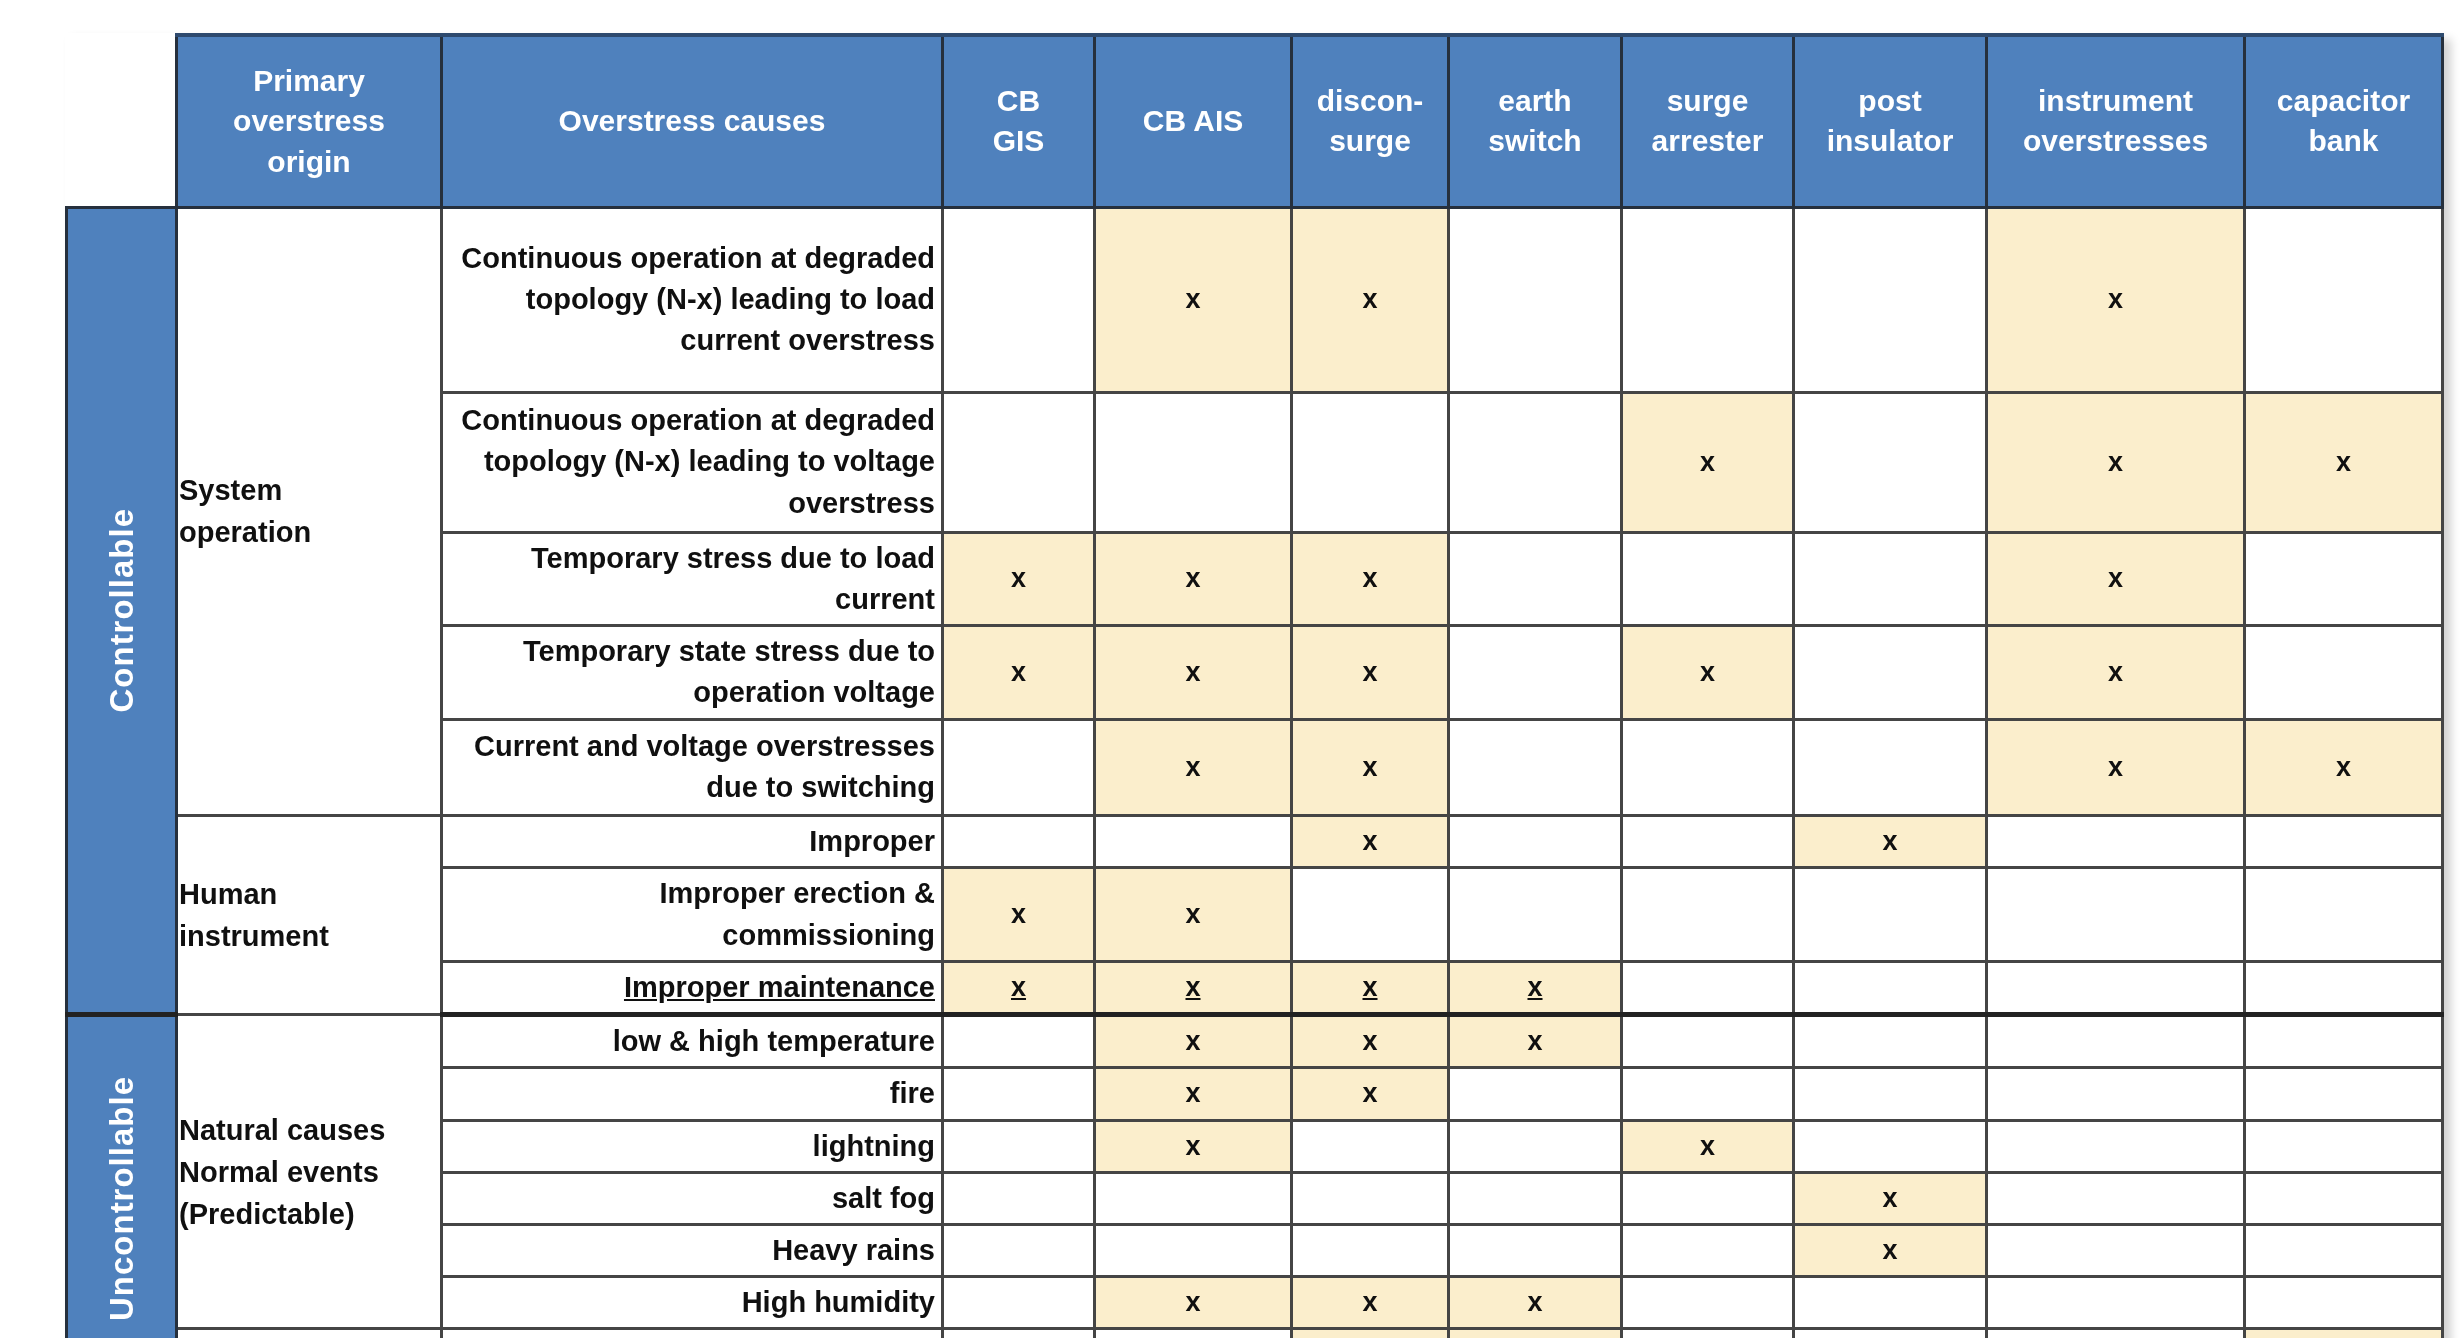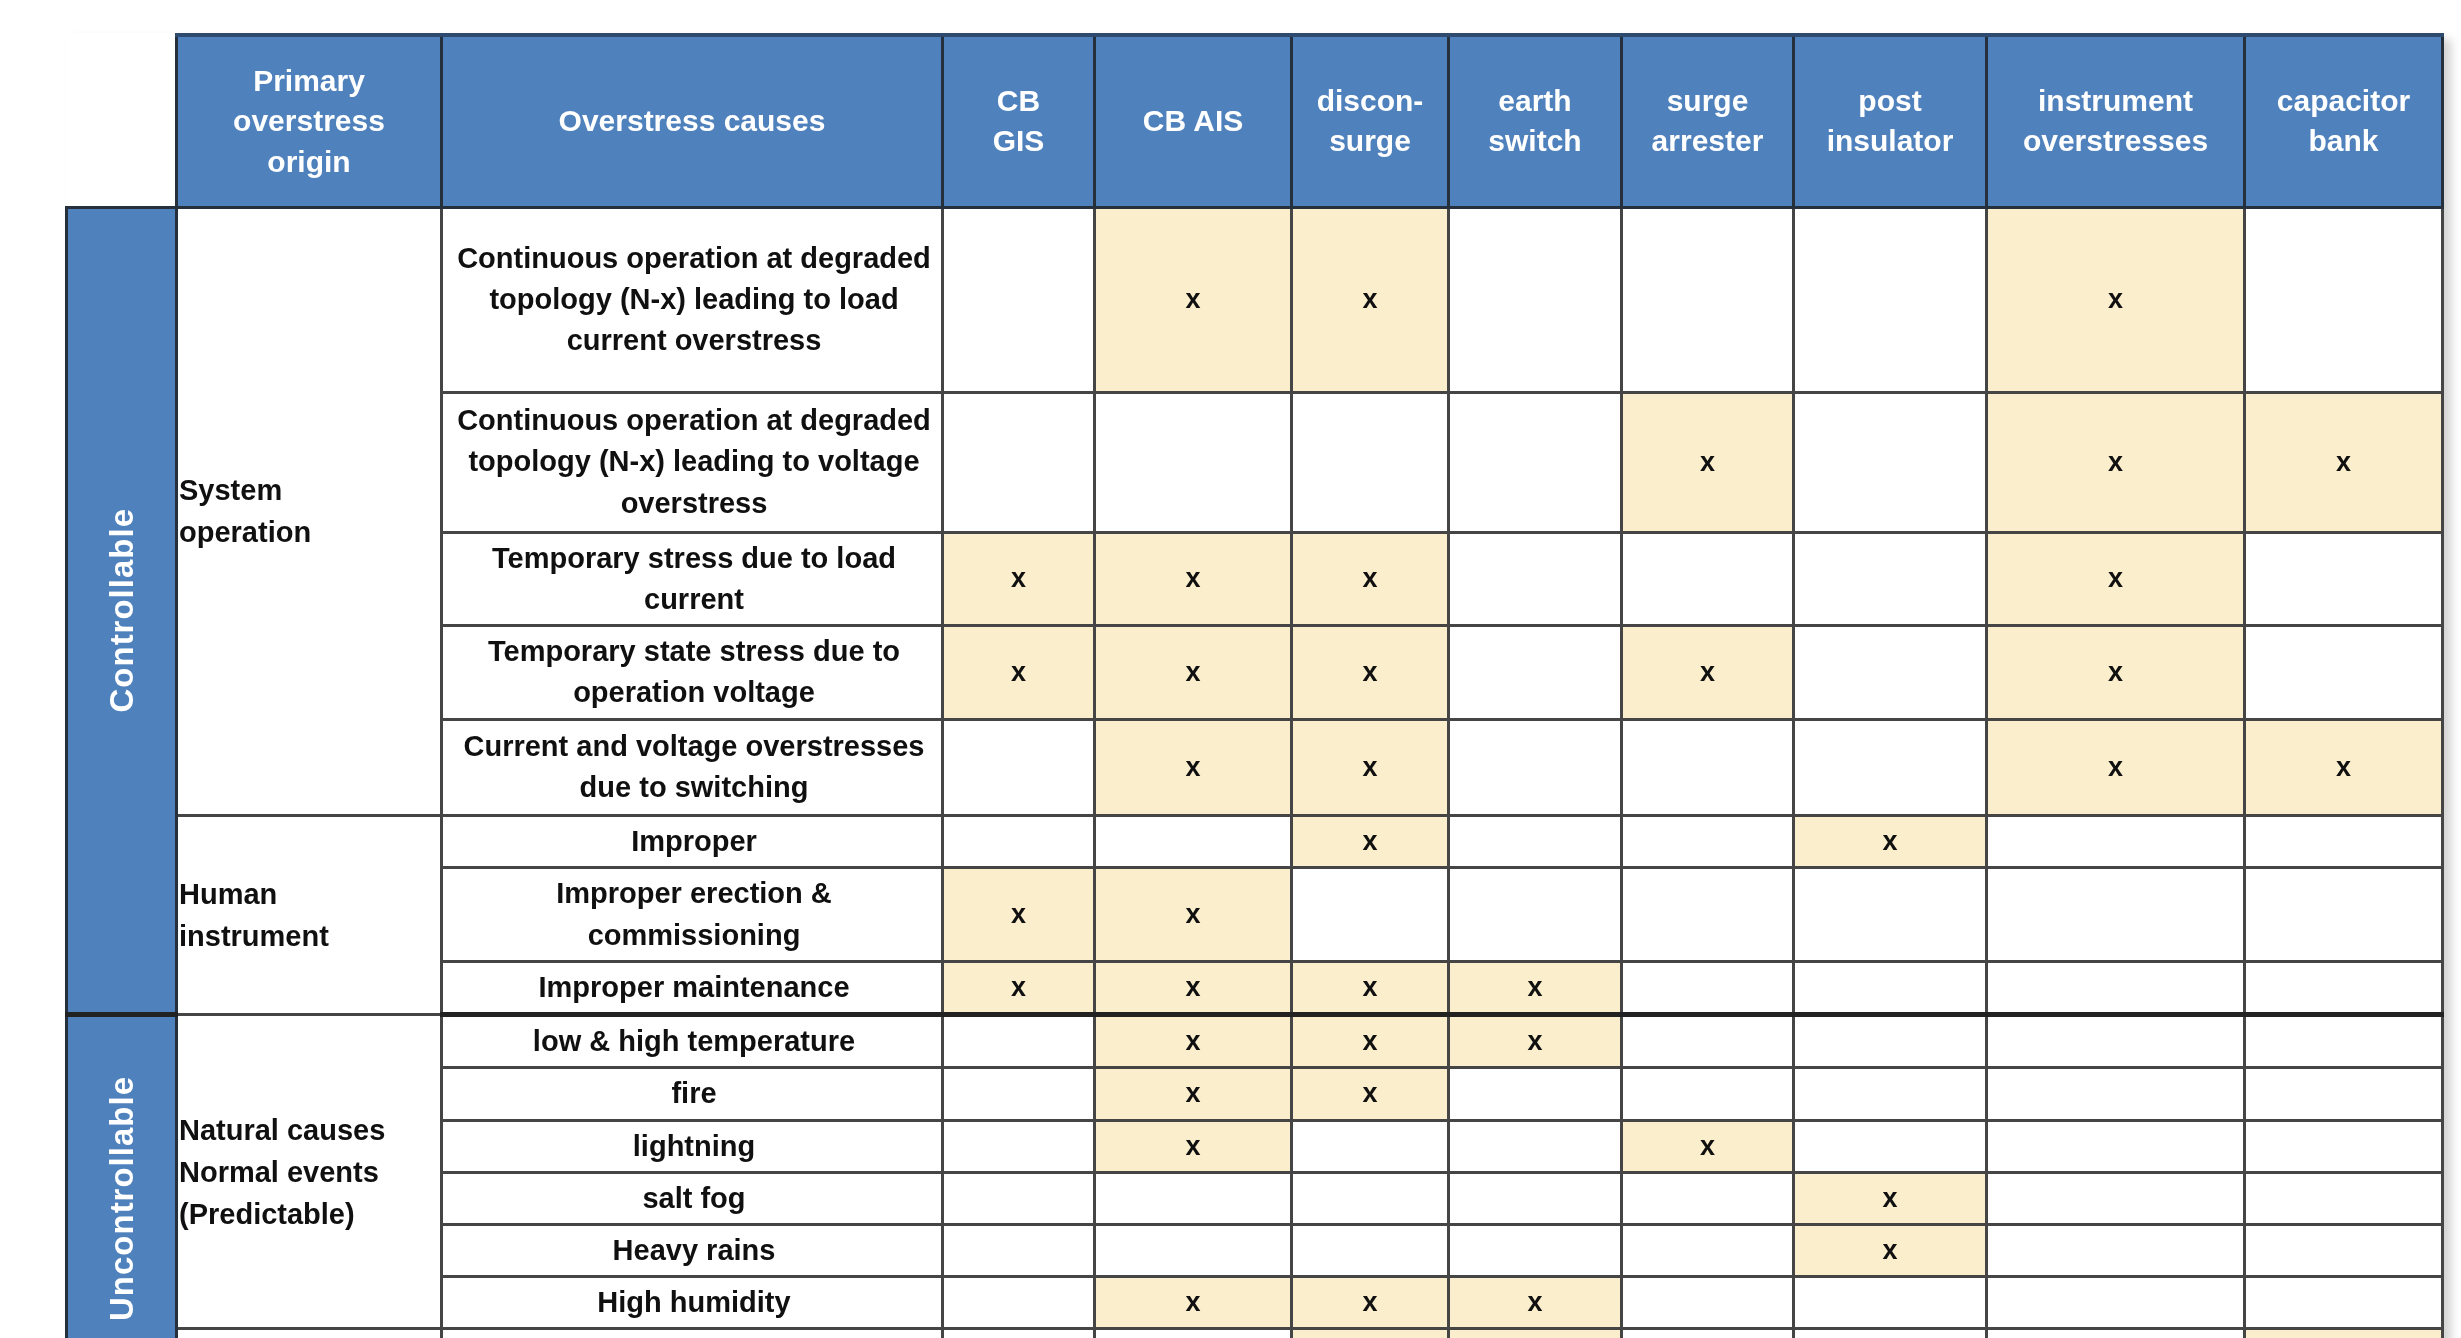--- a/index.html
+++ b/index.html
@@ -13,24 +13,24 @@
   th{background:#4F81BD;color:#ffffff;font-weight:bold;font-size:30px;line-height:1.35;
      white-space:pre-line;text-align:center;vertical-align:middle;border-color:#26303d;
      border-top:4px solid #2e4a6e;}
   th.corner{border:none;background:#ffffff;}
   td{background:#ffffff;color:#101010;font-weight:bold;vertical-align:middle;}
   td.band{background:#4F81BD;border-color:#26303d;border-bottom:5px solid #222;}
   td.band .vtext{display:flex;align-items:center;justify-content:center;height:100%;}
   td.band .vtext span{writing-mode:vertical-rl;transform:rotate(180deg);
      color:#fff;font-size:33px;font-weight:bold;letter-spacing:1px;}
   td.origin{font-size:29px;line-height:1.45;white-space:pre-line;}
-  td.cause{font-size:29px;line-height:1.42;padding:4px 6px 4px 10px;text-align:center;}
+  td.cause{font-size:29px;line-height:1.42;padding:4px 6px 4px 10px;text-align:right;}
   td.mark{text-align:center;font-size:27px;}
   td.mark.hl{background:#FBEECC;}
-  tr.group-end td{border-bottom:5px solid #222;}
+  tr.group-end td{border-bottom:5px solid #222;text-decoration:underline;}
   tr.last td{border-bottom:6px solid #1d1d1d;}
   td.band.b-ctrl{border-bottom:5px solid #222;}
 </style>
 </head>
 <body>
 
 <div class="table-wrap">
 <table>
   <colgroup>
     <col class="c-band">

